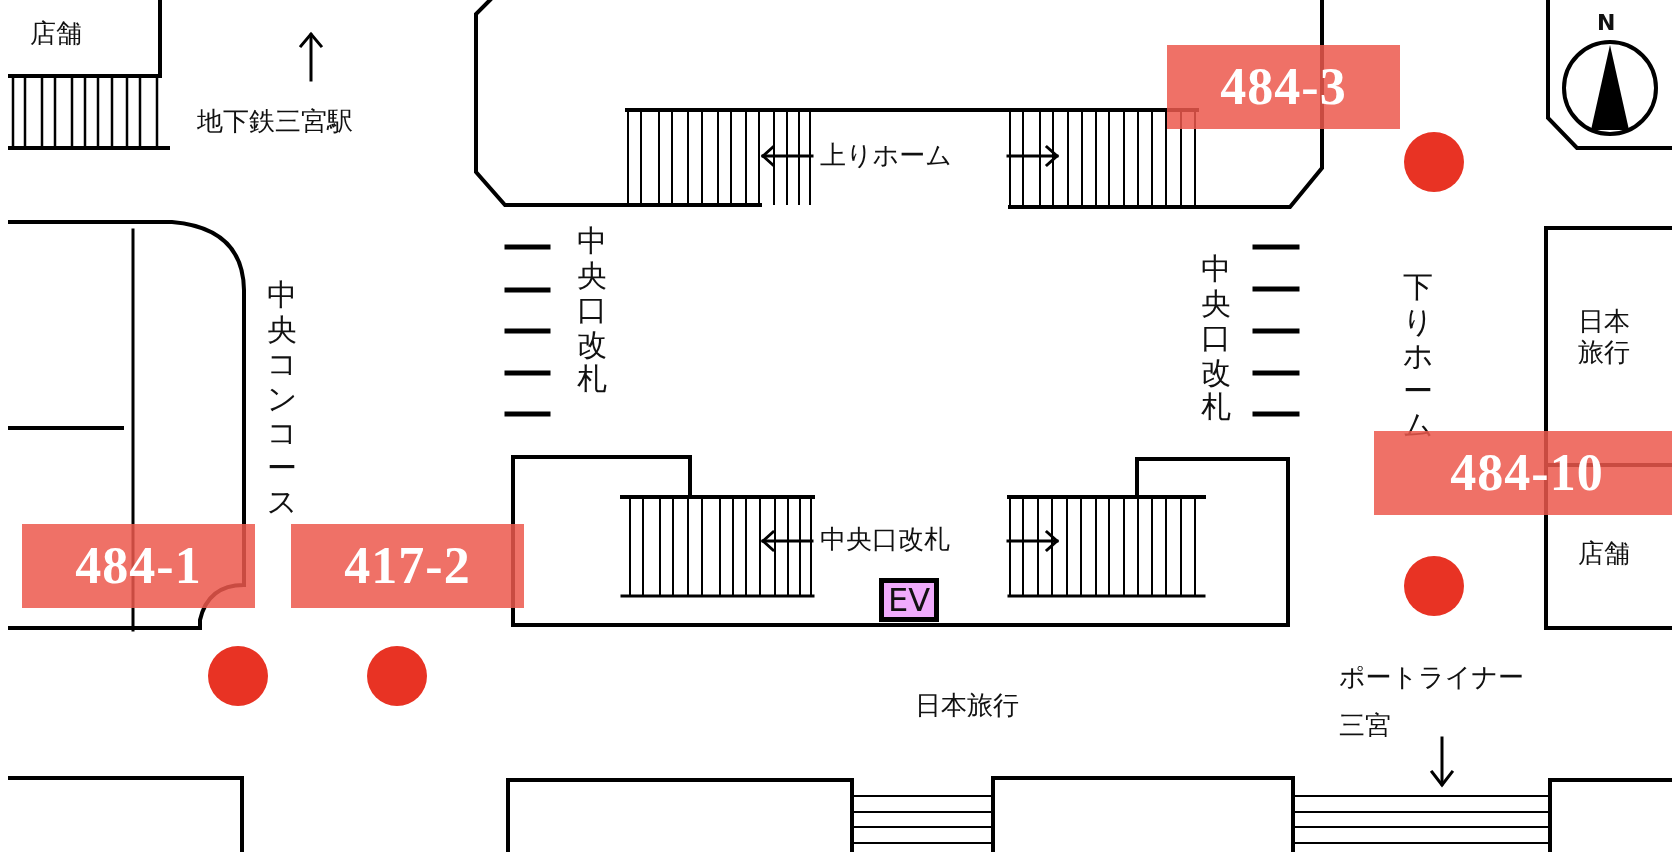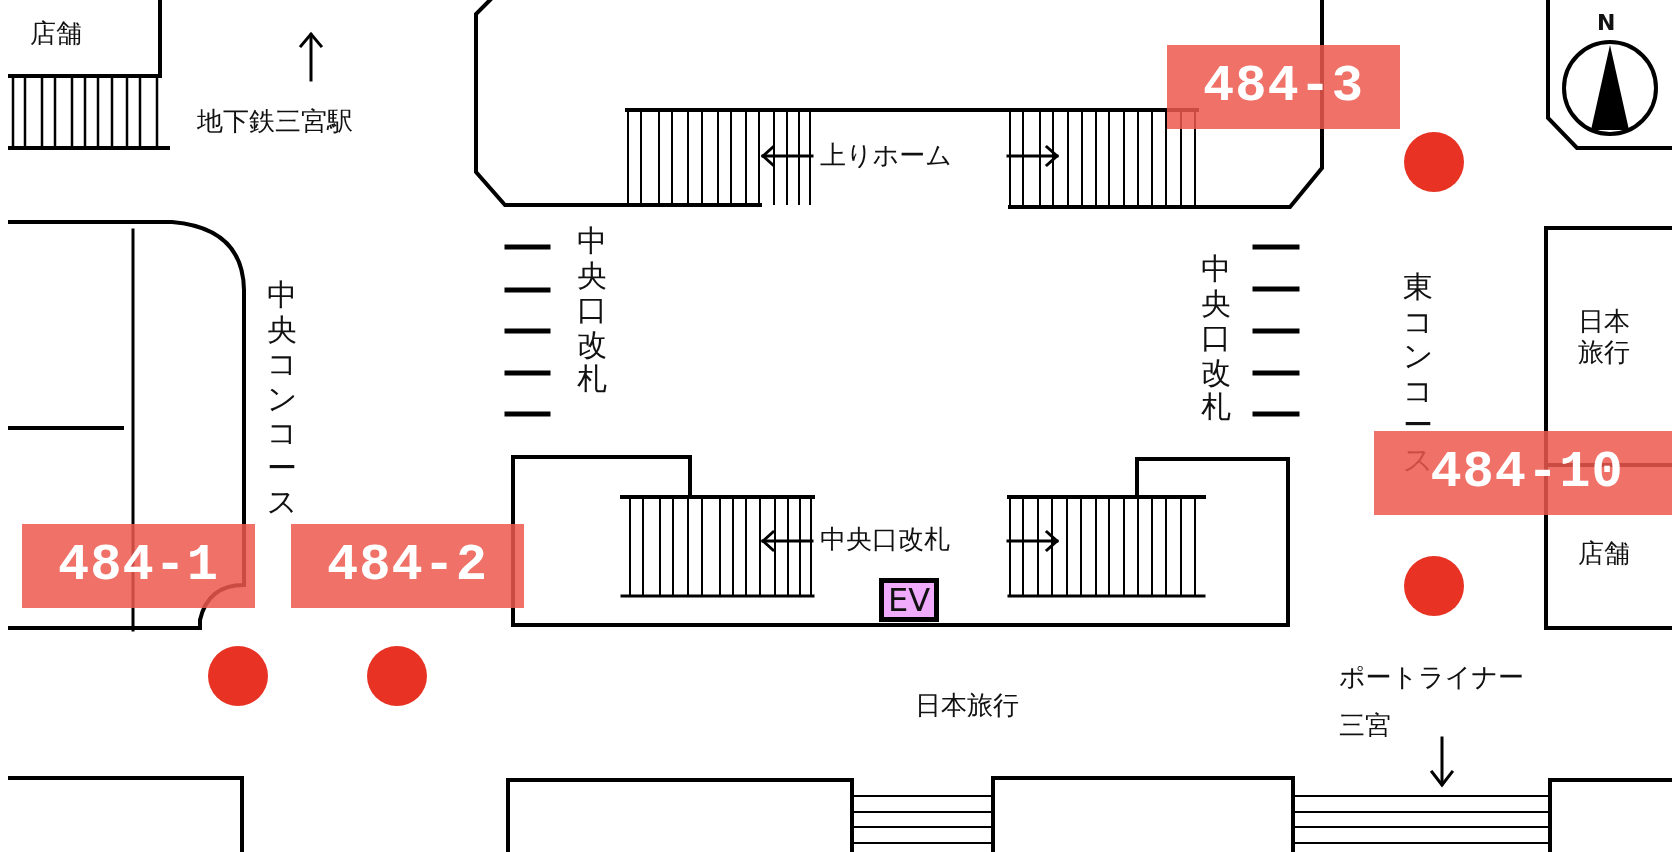--- a/index.html
+++ b/index.html
@@ -2,21 +2,21 @@
 <html><head>
   <meta charset="utf-8">
   <style>
     html, body { margin: 0; padding: 0; background: #ffffff; }
     body { width: 1672px; height: 852px; overflow: hidden; position: relative;
            font-family: "DejaVu Sans", "Liberation Sans", sans-serif; }
     #map { position: absolute; left: 0; top: 0; width: 1672px; height: 852px; }
     .lbl { position: absolute; color: #111; font-size: 26px; line-height: 1; white-space: nowrap; }
     .vlbl { position: absolute; color: #111; font-size: 30px; line-height: 1.15; width: 34px; text-align: center; word-break: break-all; }
     .tag { position: absolute; background: rgba(236, 88, 76, 0.85); color: #ffffff;
-           font-family: Liberation Mono, monospace; font-weight: bold;
+           font-family: Liberation Serif, serif; font-weight: bold;
            font-size: 52px; line-height: 84px; height: 84px; text-align: center; letter-spacing: 1px; }
     .dot { position: absolute; width: 60px; height: 60px; border-radius: 50%; background: #e83324; }
     .ev { position: absolute; left: 879px; top: 578px; width: 60px; height: 44px; border: 5px solid #000;
           box-sizing: border-box; background: #f0abfc; font-size: 32px; line-height: 34px; text-align: center; color:#111;}
     .compass-n { position: absolute; left: 1597px; top: 10px; font-size: 22px; font-weight: bold; color:#111; }
   </style>
 </head>
 <body>
 
 <svg id="map" width="1672" height="852" viewBox="0 0 1672 852" xmlns="http://www.w3.org/2000/svg">
@@ -205,30 +205,30 @@
   </g>
 </svg>
 
 <div class="lbl" style="left:30px;top:20px;">店舗</div>
 <div class="lbl" style="left:197px;top:108px;">地下鉄三宮駅</div>
 <div class="lbl" style="left:820px;top:142px;">上りホーム</div>
 <div class="lbl" style="left:820px;top:526px;">中央口改札</div>
 <div class="vlbl" style="left:575px;top:224px;">中央口改札</div>
 <div class="vlbl" style="left:1199px;top:252px;">中央口改札</div>
 <div class="vlbl" style="left:265px;top:278px;">中央コンコース</div>
-<div class="vlbl" style="left:1401px;top:270px;">東コンコース</div>
+<div class="vlbl" style="left:1401px;top:270px;">下りホーム</div>
 <div class="lbl" style="left:1578px;top:306px;width:64px;white-space:normal;line-height:1.2;">日本旅行</div>
 <div class="lbl" style="left:1578px;top:540px;">店舗</div>
 <div class="lbl" style="left:915px;top:692px;">日本旅行</div>
 <div class="lbl" style="left:1339px;top:664px;">ポートライナー</div>
 <div class="lbl" style="left:1339px;top:712px;">三宮</div>
 <div class="ev">EV</div>
 <div class="compass-n">N</div>
 
 <div class="dot" style="left:1404px;top:132px;"></div>
 <div class="dot" style="left:208px;top:646px;"></div>
 <div class="dot" style="left:367px;top:646px;"></div>
 <div class="dot" style="left:1404px;top:556px;"></div>
 
 <div class="tag" style="left:1167px;top:45px;width:233px;">484-3</div>
 <div class="tag" style="left:22px;top:524px;width:233px;">484-1</div>
-<div class="tag" style="left:291px;top:524px;width:233px;">484-2</div>
+<div class="tag" style="left:291px;top:524px;width:233px;">417-2</div>
 <div class="tag" style="left:1374px;top:431px;width:306px;">484-10</div>
 
 </body></html>

